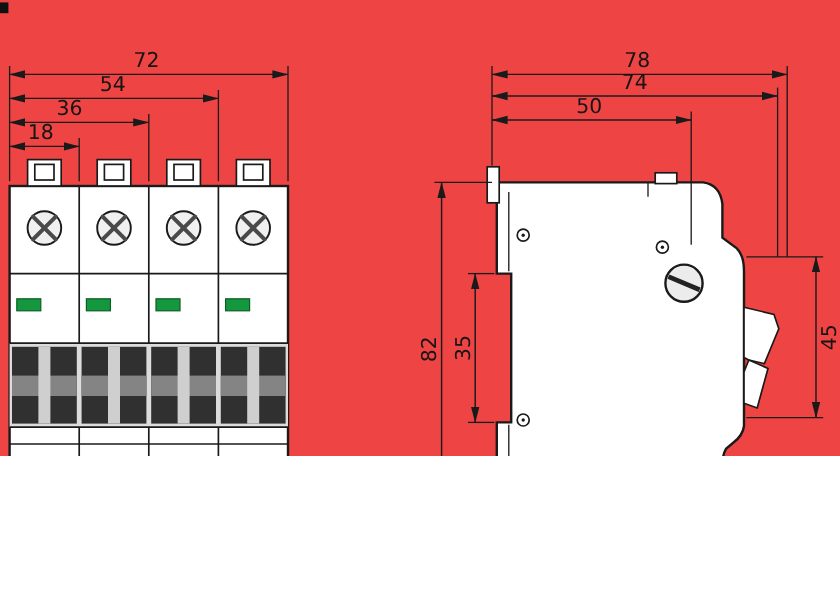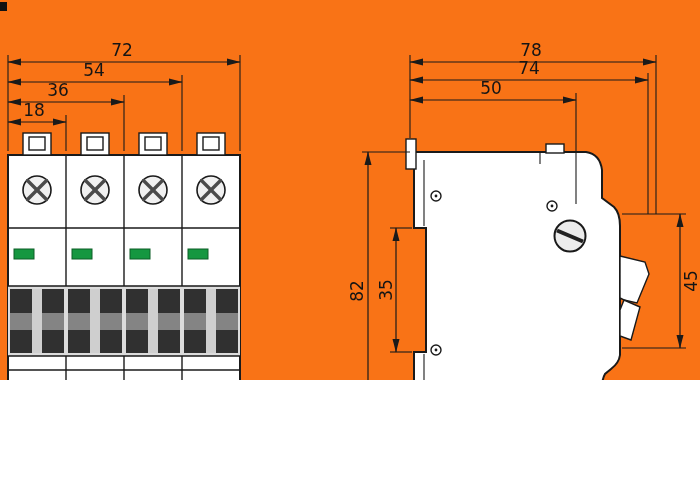--- a/index.html
+++ b/index.html
@@ -1,16 +1,16 @@
 <!DOCTYPE html>
 <html><head>
 <meta charset="utf-8">
 <style>
   html,body{margin:0;padding:0;background:#ffffff;}
-  .sheet{width:700px;height:380px;position:relative;background:#f97316;overflow:hidden;}
+  .sheet{width:700px;height:380px;position:relative;background:#ef4444;overflow:hidden;}
   svg{display:block;}
   .dim-text{font-family:"DejaVu Sans",sans-serif;font-size:17px;fill:#151515;}
   .thin{stroke:#1a1a1a;stroke-width:1.1;fill:none;}
   .dim{stroke:#1a1a1a;stroke-width:1.2;fill:none;}
   .outline{stroke:#1a1a1a;stroke-width:2;fill:#ffffff;}
   .detail{stroke:#1a1a1a;stroke-width:1.4;fill:none;}
   .detail-f{stroke:#1a1a1a;stroke-width:1.4;fill:#ffffff;}
   .screw{stroke:#1a1a1a;stroke-width:1.6;fill:#f0f0f0;}
   .cross{stroke:#4a4a4a;stroke-width:3.4;stroke-linecap:round;}
   .indicator{stroke:#0c5e26;stroke-width:1;}

